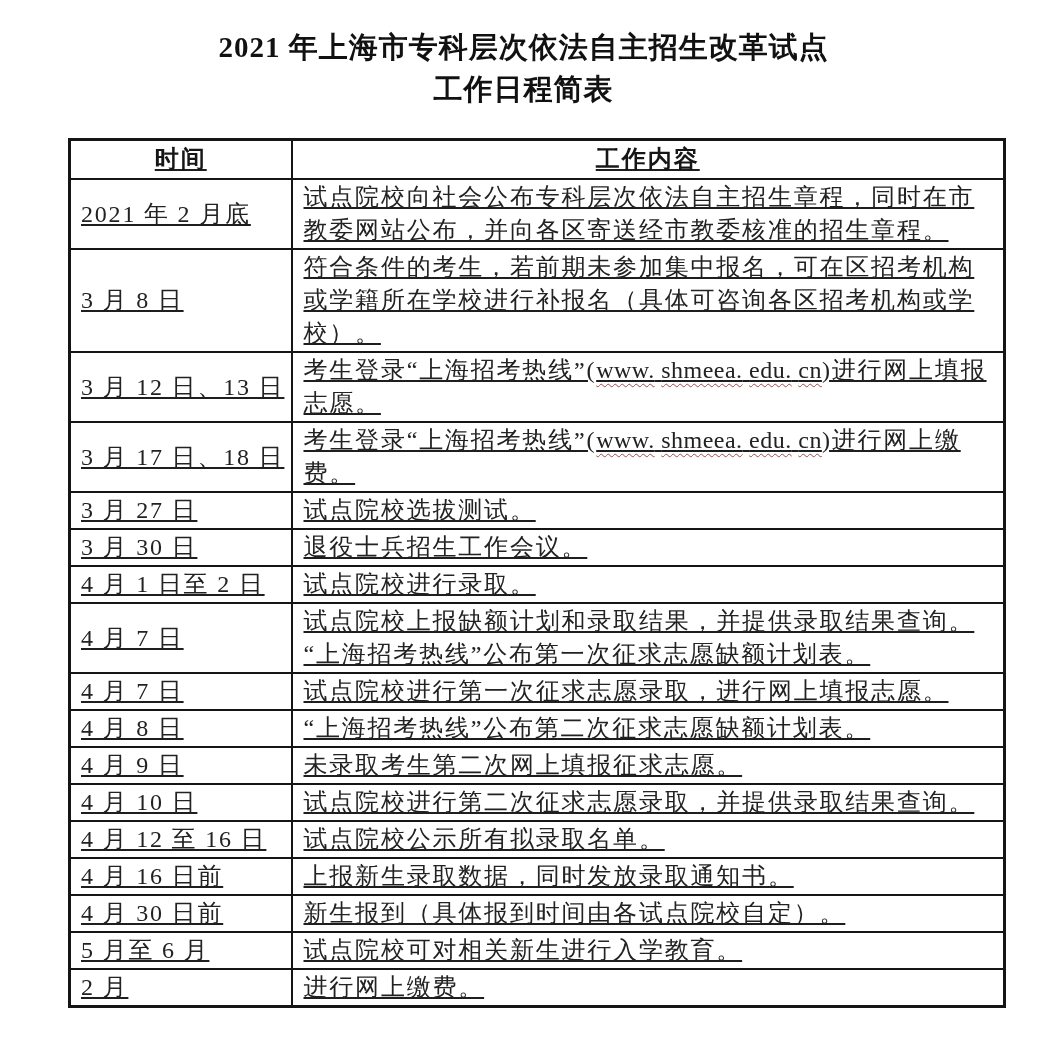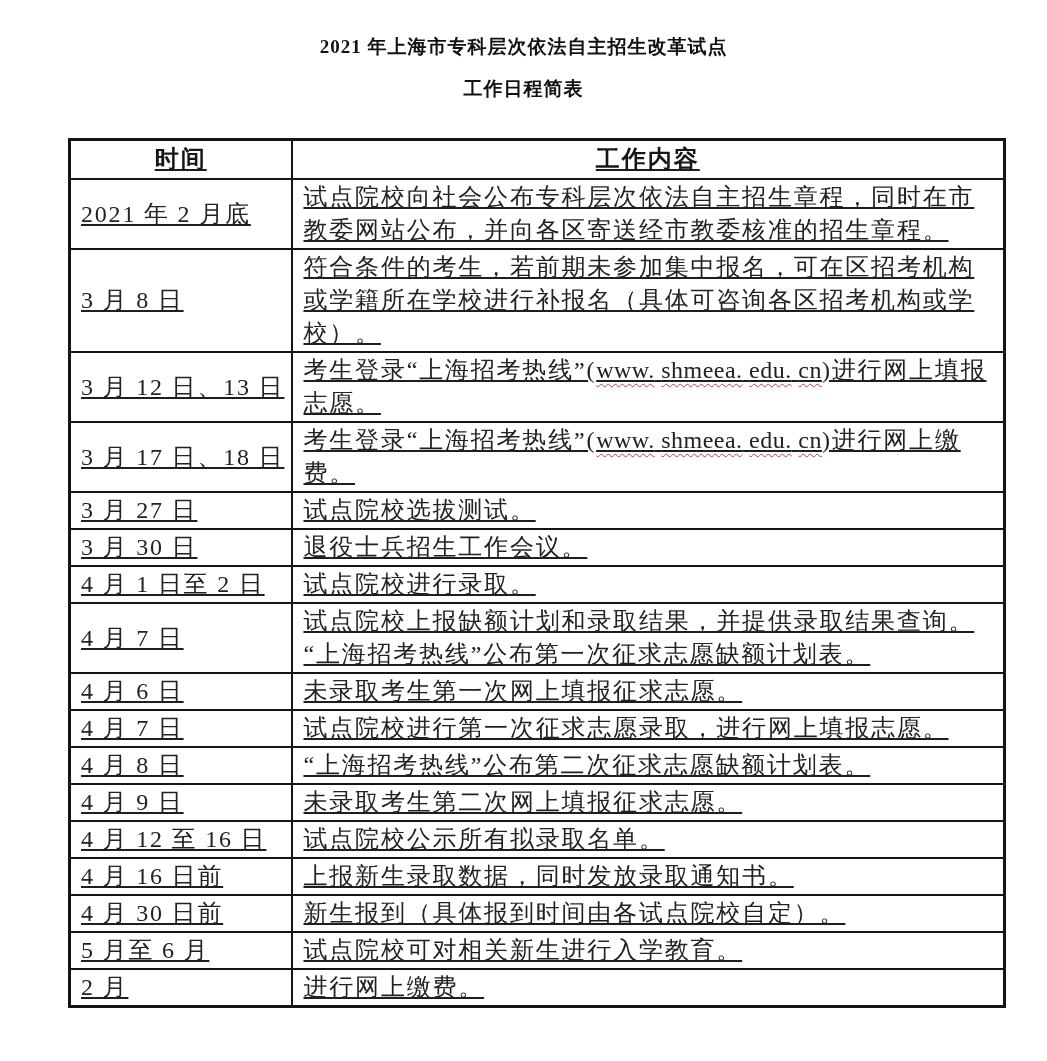--- a/index.html
+++ b/index.html
@@ -13,21 +13,21 @@
     overflow: hidden;
     font-family: "Liberation Serif", "DejaVu Serif", serif;
     color: #1e1e1e;
   }
   .page {
     padding-top: 26px;
   }
   .doc-title {
     text-align: center;
     font-weight: bold;
-    font-size: 19px;
+    font-size: 29px;
     line-height: 42px;
     letter-spacing: 1px;
     color: #111;
   }
   .schedule-table {
     table-layout: fixed;
     border-collapse: collapse;
     width: 938px;
     margin: 28px 0 0 68px;
     border: 3px solid #151515;
@@ -120,34 +120,34 @@
         </tr>
         <tr>
           <td class="time-cell">4 月 1 日至 2 日</td>
           <td class="content-cell"><span>试点院校进行录取。</span></td>
         </tr>
         <tr>
           <td class="time-cell">4 月 7 日</td>
           <td class="content-cell"><span>试点院校上报缺额计划和录取结果，并提供录取结果查询。“上海招考热线”公布第一次征求志愿缺额计划表。</span></td>
         </tr>
         <tr>
-          <td class="time-cell">4 月 6 日</td>
-          <td class="content-cell"><span>未录取考生第一次网上填报征求志愿。</span></td>
-        </tr>
-        <tr>
           <td class="time-cell">4 月 7 日</td>
           <td class="content-cell"><span>试点院校进行第一次征求志愿录取，进行网上填报志愿。</span></td>
         </tr>
         <tr>
           <td class="time-cell">4 月 8 日</td>
           <td class="content-cell"><span>“上海招考热线”公布第二次征求志愿缺额计划表。</span></td>
         </tr>
         <tr>
           <td class="time-cell">4 月 9 日</td>
           <td class="content-cell"><span>未录取考生第二次网上填报征求志愿。</span></td>
+        </tr>
+        <tr>
+          <td class="time-cell">4 月 10 日</td>
+          <td class="content-cell"><span>试点院校进行第二次征求志愿录取，并提供录取结果查询。</span></td>
         </tr>
         <tr>
           <td class="time-cell">4 月 12 至 16 日</td>
           <td class="content-cell"><span>试点院校公示所有拟录取名单。</span></td>
         </tr>
         <tr>
           <td class="time-cell">4 月 16 日前</td>
           <td class="content-cell"><span>上报新生录取数据，同时发放录取通知书。</span></td>
         </tr>
         <tr>

